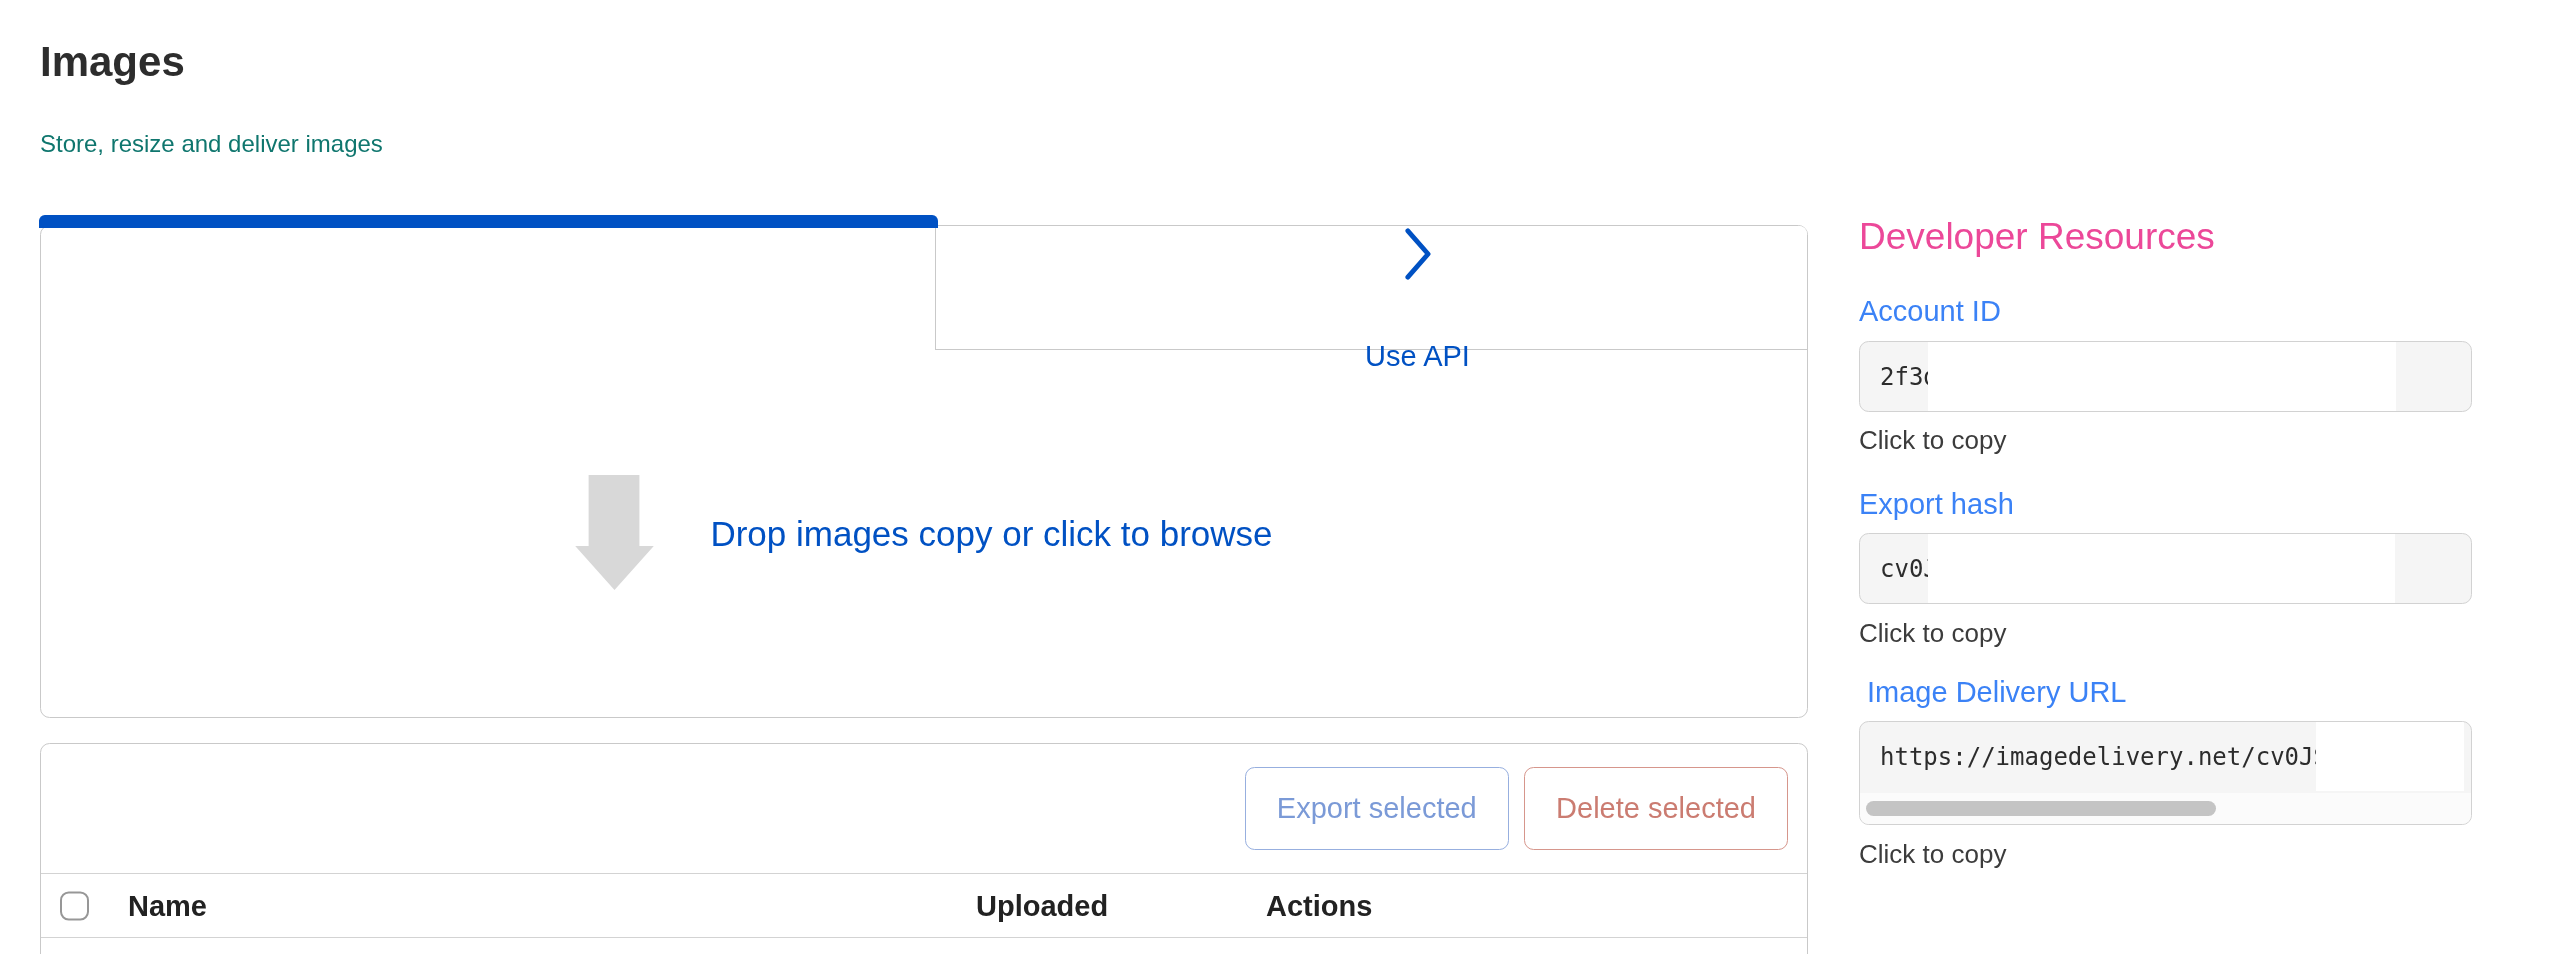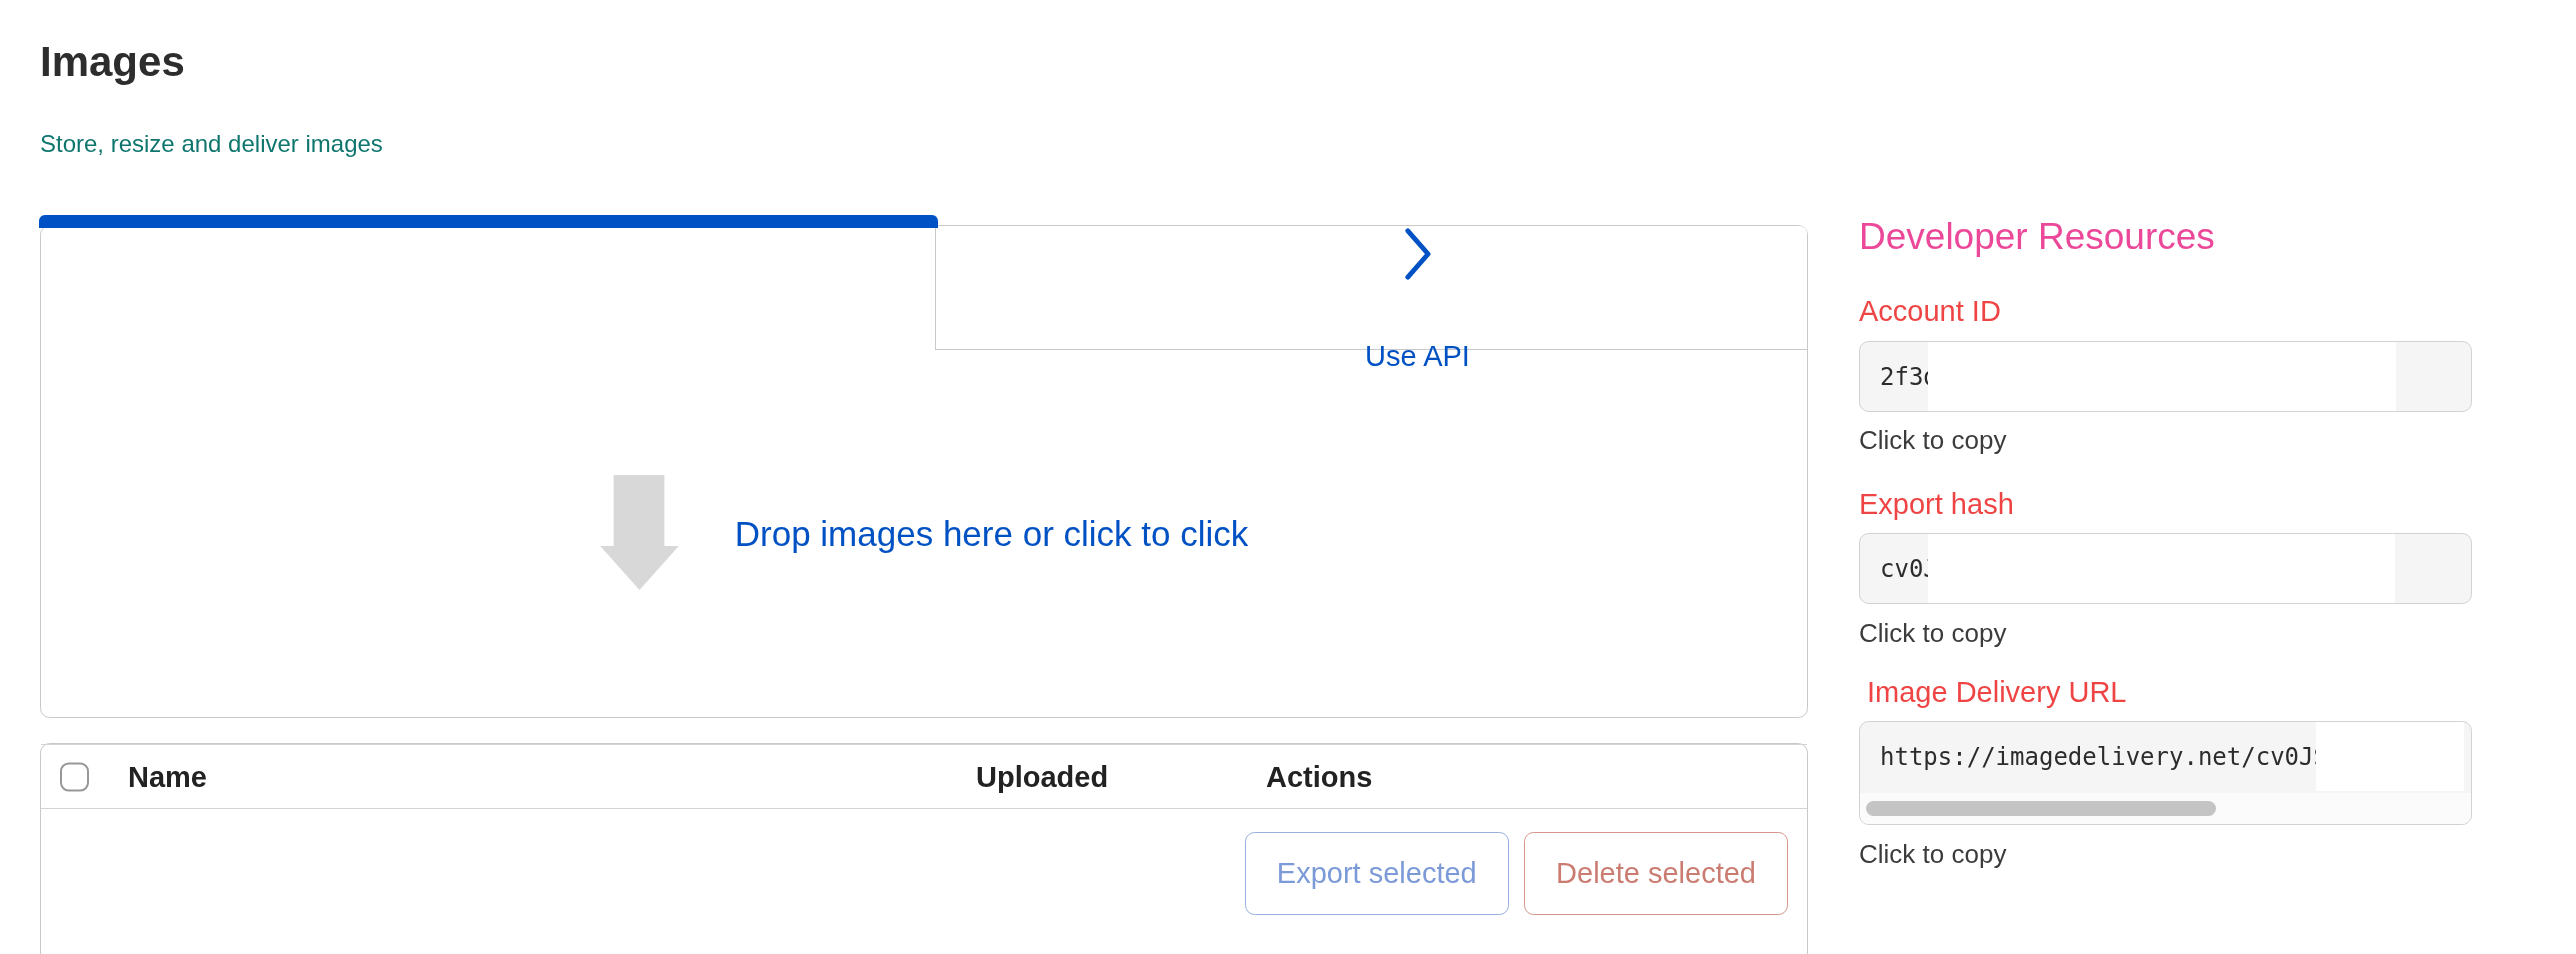--- a/index.html
+++ b/index.html
@@ -39,21 +39,21 @@
   
   #header-row{position:relative;height:63px;border-top:1.9px solid #d3d3d3;border-bottom:1.9px solid #d3d3d3;}
   #select-all-checkbox{position:absolute;left:19px;top:50%;transform:translateY(-50%);width:29px;height:29px;border:2.9px solid #979797;border-radius:8.7px;background:#fff;box-sizing:border-box;cursor:pointer;}
   .col{position:absolute;top:50%;transform:translateY(-50%);font-size:29px;font-weight:700;color:#222;}
   #col-name{left:87px;}
   #col-uploaded{left:935px;}
   #col-actions{left:1225px;}
 
   
   #sidebar-title{left:1859px;top:215px;font-size:37px;line-height:44px;font-weight:400;color:#ec4899;}
-  .sb-label{position:absolute;left:1859px;font-size:29px;line-height:35px;color:#ef4444;}
+  .sb-label{position:absolute;left:1859px;font-size:29px;line-height:35px;color:#3b82f6;}
   .sb-hint{position:absolute;left:1859px;font-size:26px;line-height:31px;color:#3c3c3c;}
   .sb-field{position:absolute;left:1859px;width:613px;background:#f5f5f5;border:1.9px solid #d2d2d2;border-radius:9.6px;box-sizing:border-box;cursor:pointer;overflow:hidden;}
   .mono{font-family:"DejaVu Sans Mono", monospace;font-size:24px;color:#2c2c2c;white-space:nowrap;}
   .field-inner{position:relative;height:100%;display:flex;align-items:center;padding-left:20px;}
   .redaction{position:absolute;background:#ffffff;}
   #field-account-id{top:341px;height:71px;}
   #field-account-hash{top:533px;height:71px;}
   #field-delivery-url{top:721px;height:104px;}
   #redaction-id{left:68px;top:0;bottom:0;width:468px;}
   #redaction-hash{left:68px;top:0;bottom:0;width:467px;}
@@ -87,34 +87,34 @@
     </span>
     <span class="tab-label">Use API</span>
   </div>
 
   <div id="dropzone">
     <span>
       <svg width="79" height="115" viewBox="0 0 82 120">
         <polygon points="14,0 67,0 67,74 82,74 41,120 0,74 14,74" fill="#d8d8d8"></polygon>
       </svg>
     </span>
-    <span id="drop-label">Drop images here or click to click</span>
+    <span id="drop-label">Drop images copy or click to browse</span>
   </div>
 </div>
 
 <div class="card" id="table-card">
+  <div id="toolbar-row">
+    <button class="btn" id="export-btn">Export selected</button>
+    <button class="btn" id="delete-btn">Delete selected</button>
+  </div>
   <div id="header-row">
     <div id="select-all-checkbox"></div>
     <div class="col" id="col-name">Name</div>
     <div class="col" id="col-uploaded">Uploaded</div>
     <div class="col" id="col-actions">Actions</div>
-  </div>
-  <div id="toolbar-row">
-    <button class="btn" id="export-btn">Export selected</button>
-    <button class="btn" id="delete-btn">Delete selected</button>
   </div>
 </div>
 
 <div class="abs" id="sidebar-title">Developer Resources</div>
 
 <div class="sb-label" id="label-account-id">Account ID</div>
 <div class="sb-field" id="field-account-id">
   <div class="field-inner">
     <span class="mono">2f3d</span>
     <div class="redaction" id="redaction-id"></div>

